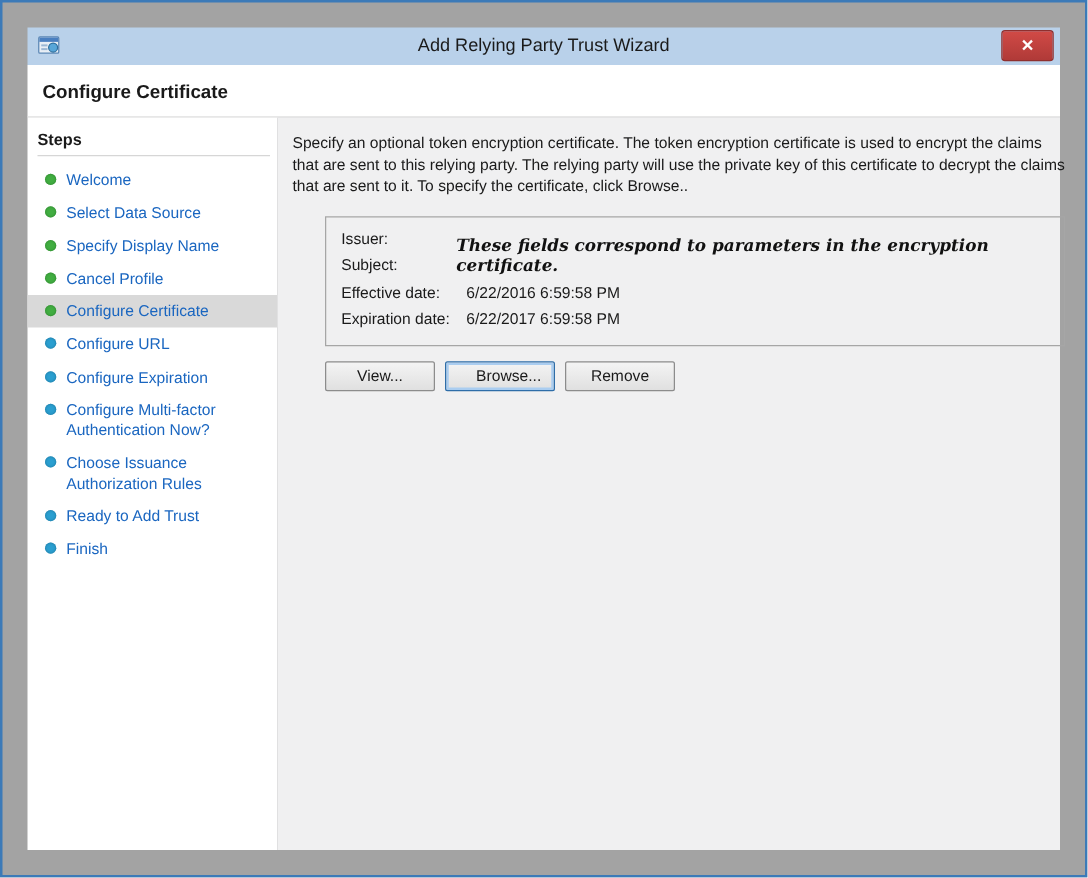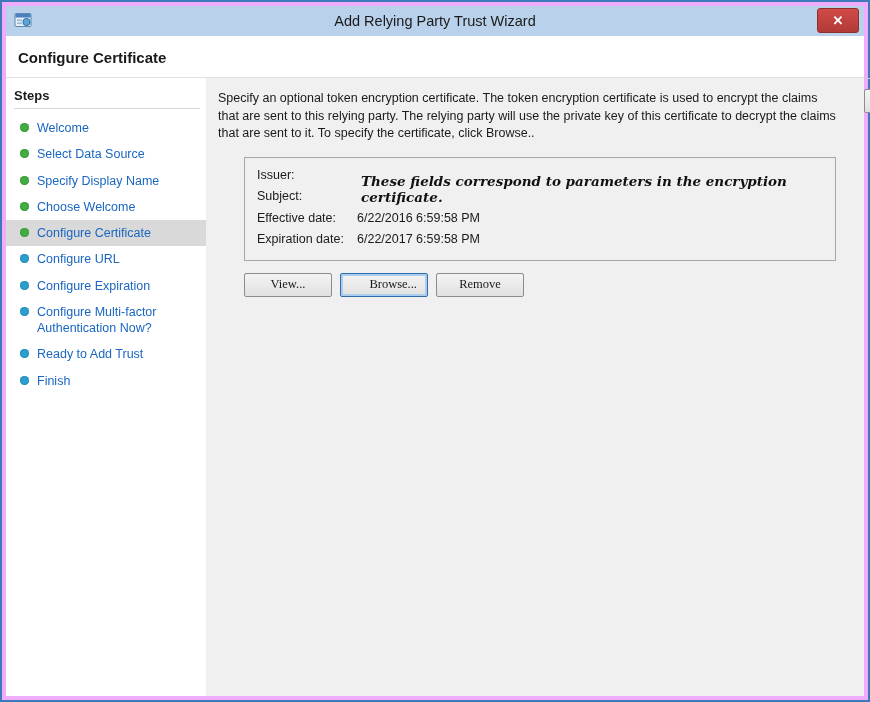--- a/index.html
+++ b/index.html
@@ -5,22 +5,22 @@
   * { margin:0; padding:0; box-sizing:border-box; }
   html,body { width:870px; height:702px; }
   body {
     font-family:"Liberation Sans", sans-serif;
     background:#ffffff;
     color:#1a1a1a;
   }
   .window {
     width:870px; height:702px;
     border:2px solid var(--window-border, #3c7ab8);
-    background:#f0abfc;
-    padding:4px;
+    background:#a3a3a3;
+    padding:20px;
     display:flex; flex-direction:column;
     position:relative;
   }
   
   .titlebar {
     height:30px; flex:none;
     background:var(--titlebar-bg, #b9d1ea);
     display:flex; align-items:center; justify-content:center;
     position:relative;
   }
@@ -82,29 +82,29 @@
   .cert-box {
     position:relative;
     margin:14px 0 0 26px;
     width:592px;
     border:1px solid #a6a6a6;
     padding:7px 12px 9px;
   }
   .cert-row { display:flex; font-size:12.5px; line-height:1.72; }
   .cert-label { width:100px; flex:none; }
   .annotation {
-    position:absolute; left:116px; top:15px; width:478px;
+    position:absolute; left:104px; top:15px; width:478px;
     font-family:"DejaVu Serif", serif;
     font-style:italic; font-weight:600;
     font-size:13.5px; color:#111111;
   }
   .cert-buttons { margin:12px 0 0 26px; display:flex; gap:8px; }
   .btn {
     min-width:88px; height:24px;
-    font-family:Liberation Serif, serif;
+    font-family:Liberation Sans, sans-serif;
     font-size:12.5px; color:#1a1a1a;
     background:linear-gradient(#f4f4f4, #e0e0e0);
     border:1px solid #8c8c8c;
     border-radius:2px;
     padding:0 10px;
     cursor:pointer;
   }
   .btn.focused {
     border:1px solid #2e6da8;
     box-shadow:inset 0 0 0 2px #aacdf0;
@@ -157,37 +157,41 @@
           <div class="step-item">
             <span class="dot done"></span>
             <span class="step-label">Select Data Source</span>
           </div>
           <div class="step-item">
             <span class="dot done"></span>
             <span class="step-label">Specify Display Name</span>
           </div>
           <div class="step-item">
             <span class="dot done"></span>
-            <span class="step-label">Choose Welcome</span>
+            <span class="step-label">Cancel Profile</span>
           </div>
           <div class="step-item current">
             <span class="dot done"></span>
             <span class="step-label">Configure Certificate</span>
           </div>
           <div class="step-item">
             <span class="dot pending"></span>
             <span class="step-label">Configure URL</span>
           </div>
           <div class="step-item">
             <span class="dot pending"></span>
             <span class="step-label">Configure Expiration</span>
           </div>
           <div class="step-item">
             <span class="dot pending"></span>
             <span class="step-label">Configure Multi-factor Authentication Now?</span>
+          </div>
+          <div class="step-item">
+            <span class="dot pending"></span>
+            <span class="step-label">Choose Issuance Authorization Rules</span>
           </div>
           <div class="step-item">
             <span class="dot pending"></span>
             <span class="step-label">Ready to Add Trust</span>
           </div>
           <div class="step-item">
             <span class="dot pending"></span>
             <span class="step-label">Finish</span>
           </div>
         </div>

